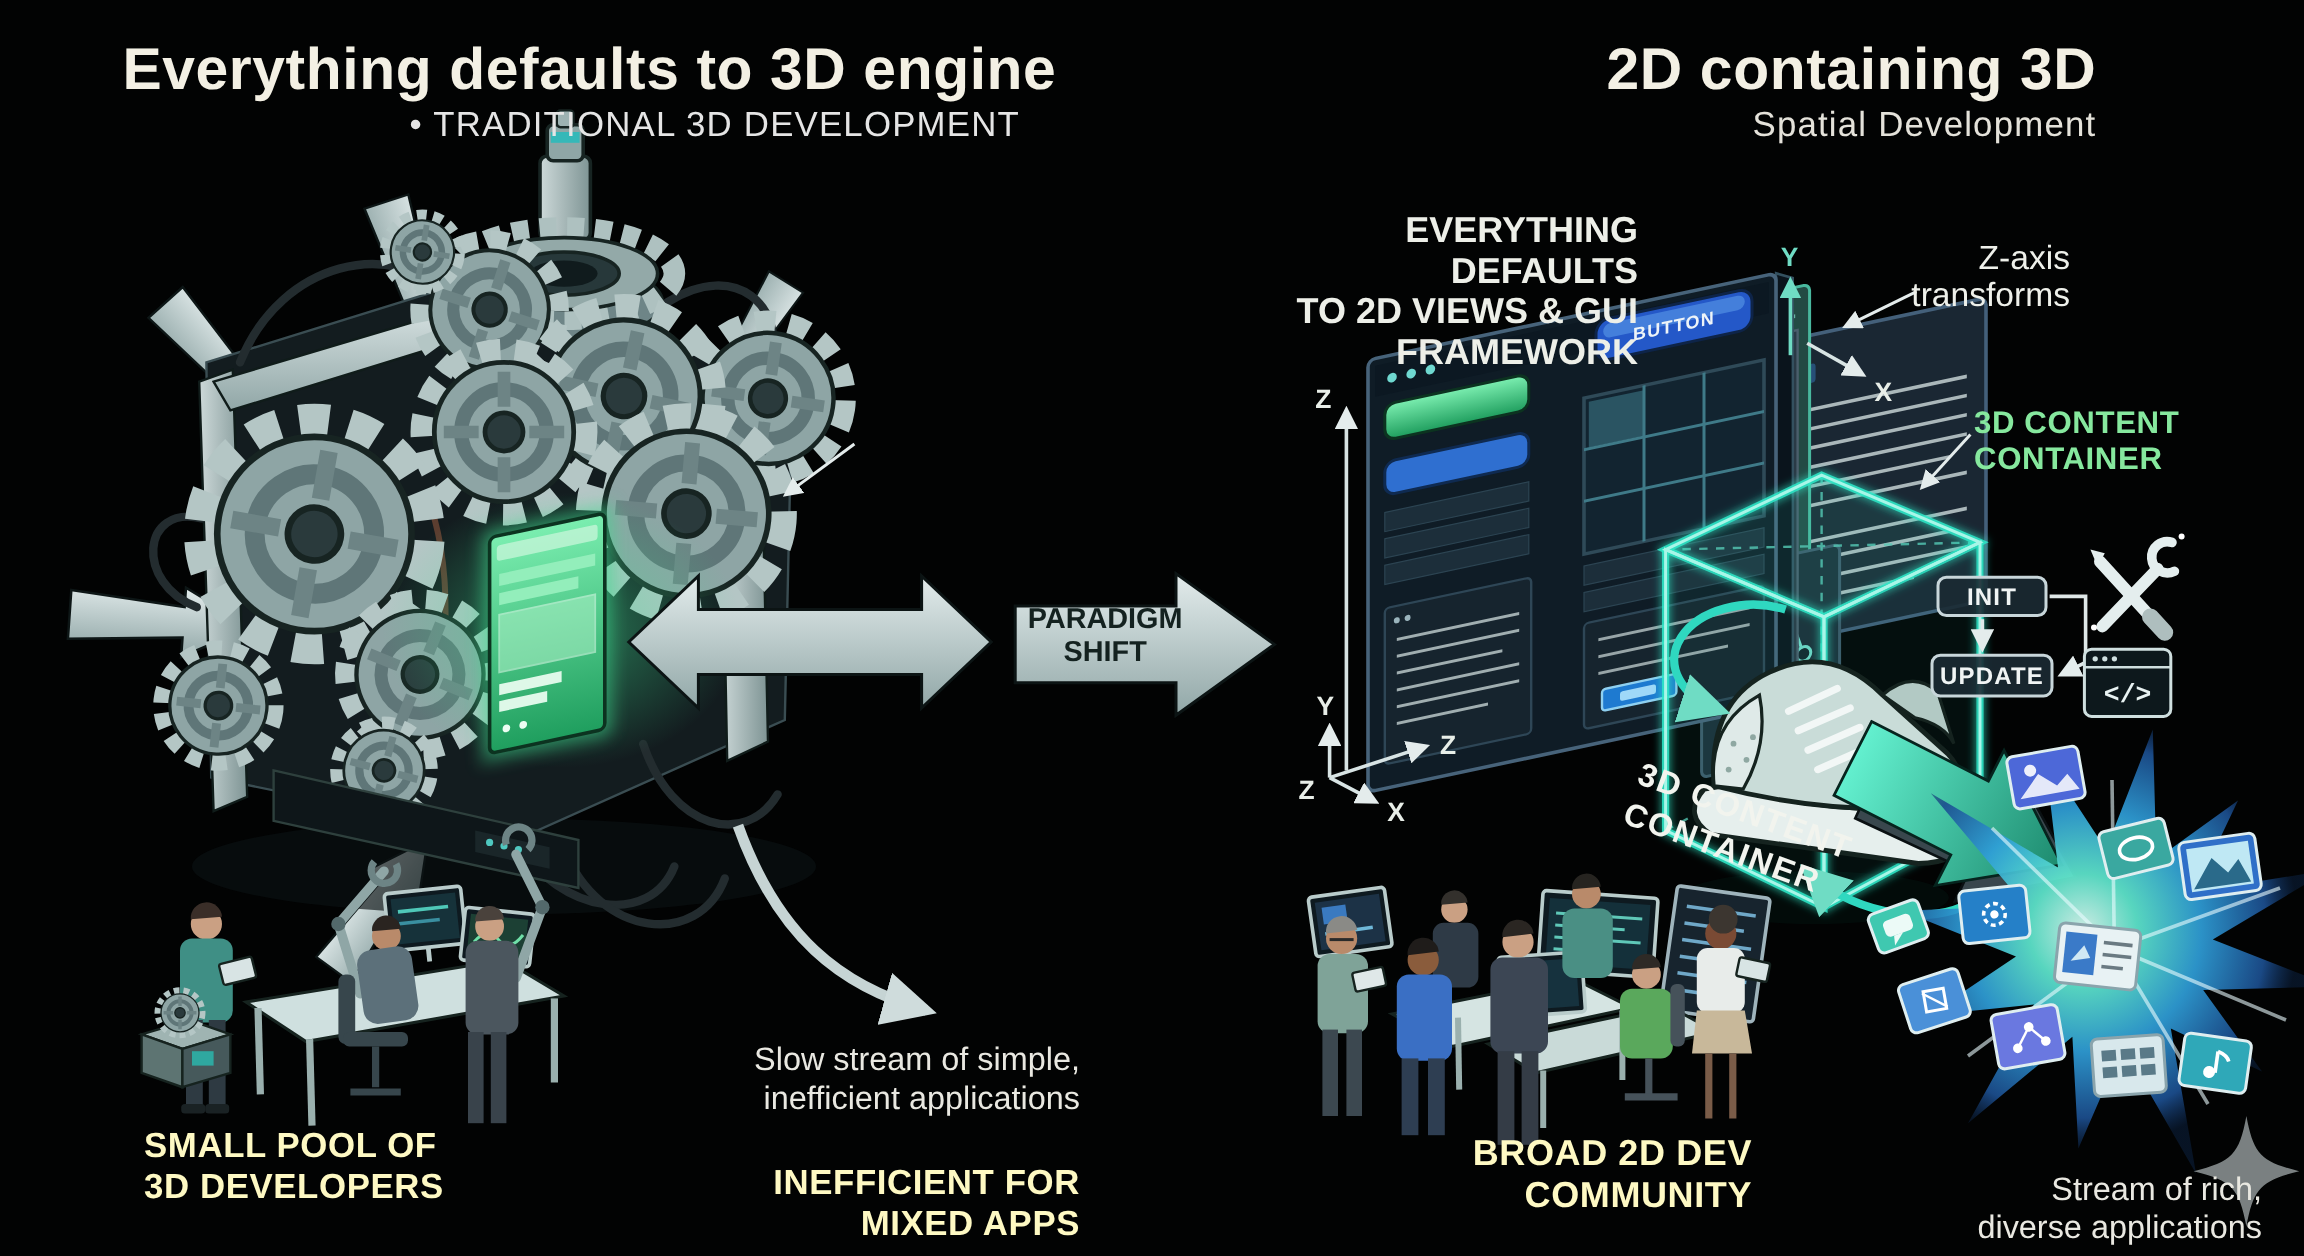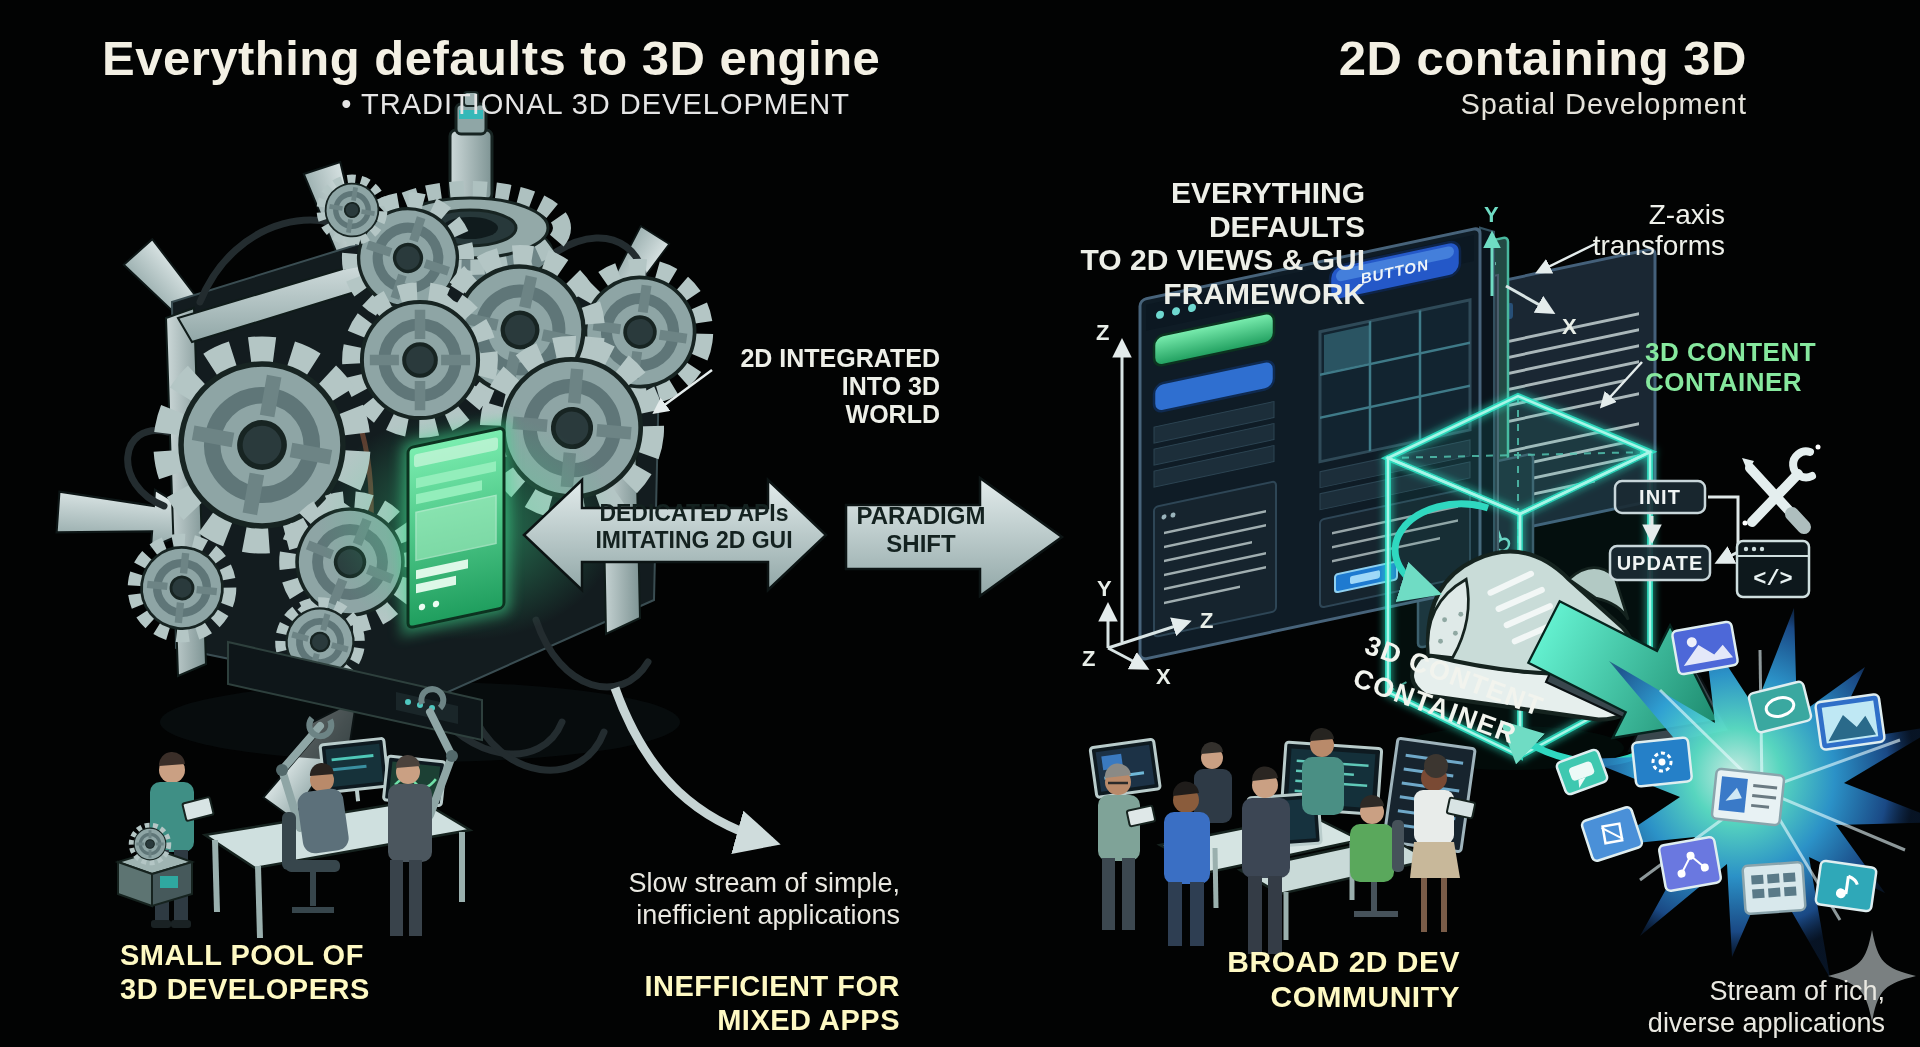--- a/index.html
+++ b/index.html
@@ -562,26 +562,21 @@
 <div class="txt title" style="left:90px;top:30px;margin-left:12px;">Everything defaults to 3D engine</div>
 <div class="txt subtitle sub-gray center" style="left:90px;top:88px;width:760px;">• TRADITIONAL 3D DEVELOPMENT</div>
 
 <div class="txt title center" style="left:1147px;top:30px;width:600px;">2D containing 3D</div>
 <div class="txt subtitle sub-light center" style="left:1147px;top:88px;width:600px;">Spatial Development</div>
 
 <div class="txt lbl-bold center" style="left:1035px;top:176px;width:330px;font-size:30px;line-height:1.12;">EVERYTHING DEFAULTS
 TO 2D VIEWS &amp; GUI
 FRAMEWORK</div>
 
-<div class="txt lbl-bold center" style="left:690px;top:344px;width:250px;font-size:25px;line-height:1.12;">2D INTEGRATED
-INTO 3D
-WORLD</div>
-
-<div class="txt arrow-text" style="left:594px;top:500px;width:200px;font-size:23px;">DEDICATED APIs
-IMITATING 2D GUI</div>
+
 <div class="txt arrow-text" style="left:846px;top:502px;width:150px;font-size:24px;">PARADIGM
 SHIFT</div>
 
 <div class="txt center" style="left:1565px;top:200px;width:160px;font-size:28px;color:#eef0ea;line-height:1.1;">Z-axis
 transforms</div>
 
 <div class="txt green-lbl" style="left:1645px;top:338px;width:180px;">3D CONTENT
 CONTAINER</div>
 
 <div class="txt rot-lbl" style="left:1372px;top:628px;width:220px;">3D CONTENT

